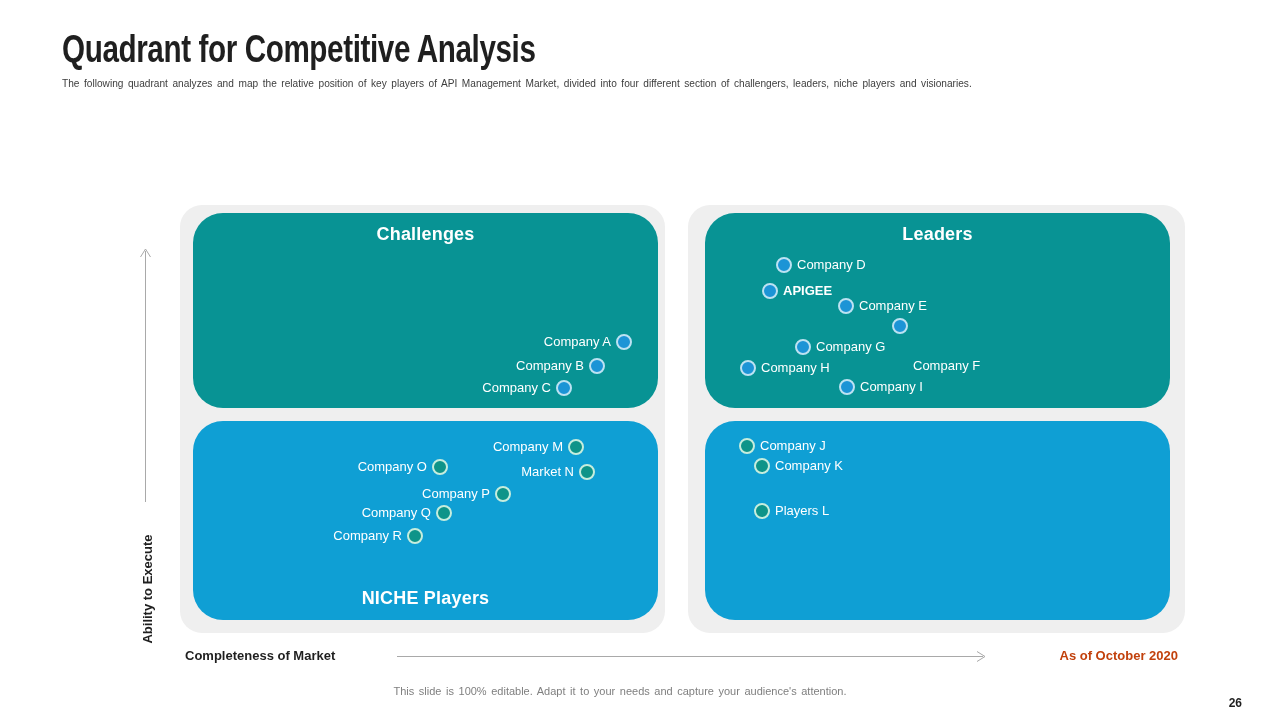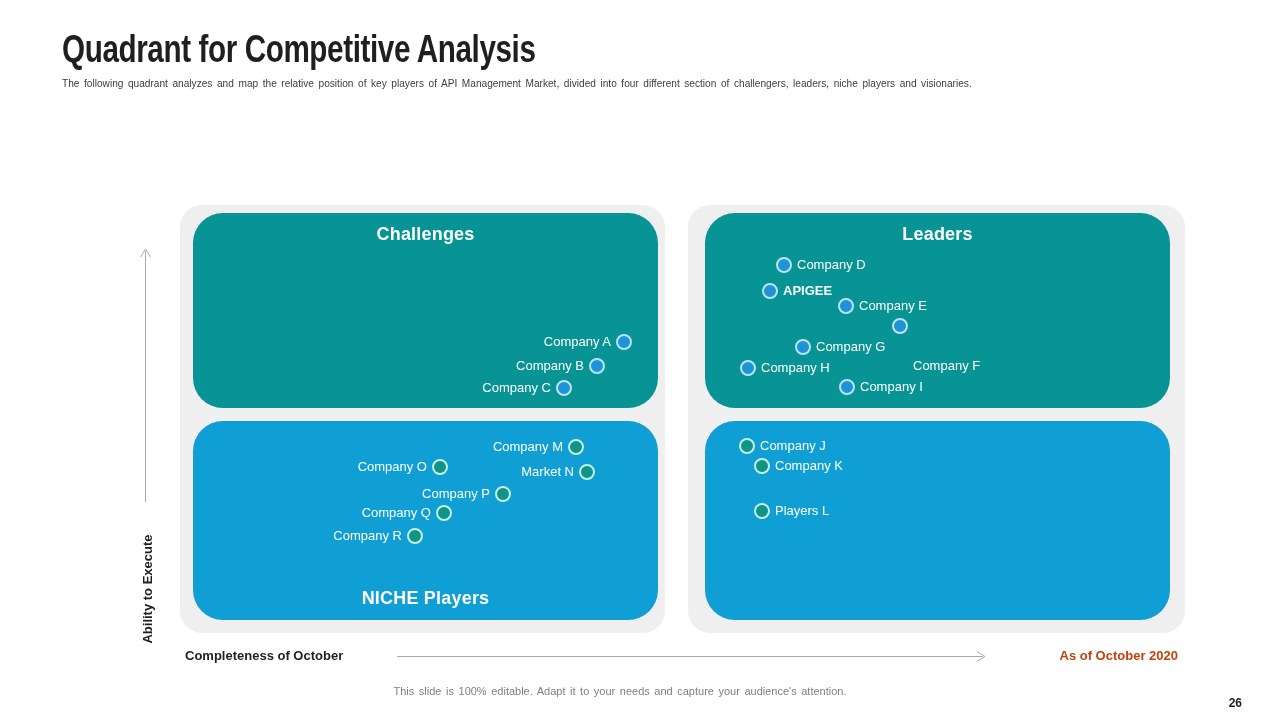--- a/index.html
+++ b/index.html
@@ -118,21 +118,21 @@
     <div class="quad quad-bottom" style="background: rgb(15, 159, 212);">
     <span class="dot" style="left: 34px; top: 17px; background: rgb(14, 148, 137); border-color: rgb(198, 237, 221);"></span>
         <span class="marker-label" style="top: 16px; left: 55px;">Company J</span>
         <span class="dot" style="left: 49px; top: 37px; background: rgb(14, 148, 137); border-color: rgb(198, 237, 221);"></span>
         <span class="marker-label" style="top: 36px; left: 70px;">Company K</span>
         <span class="dot" style="left: 49px; top: 82px; background: rgb(14, 148, 137); border-color: rgb(198, 237, 221);"></span>
         <span class="marker-label" style="top: 81px; left: 70px;">Players L</span>
       </div>
   </div>
 
-  <div class="axis-label x-axis-label">Completeness of October</div>
+  <div class="axis-label x-axis-label">Completeness of Market</div>
   <svg class="arrow-svg" style="left:396px;top:650px;" width="594" height="13" viewBox="0 0 594 13">
     <line x1="1" y1="6.5" x2="587" y2="6.5" stroke="#a9a9a9" stroke-width="1"></line>
     <polyline points="581,1.5 589,6.5 581,11.5" fill="none" stroke="#a9a9a9" stroke-width="1"></polyline>
   </svg>
   <div class="as-of">As of October 2020</div>
 
   <div class="footer">This slide is 100% editable. Adapt it to your needs and capture your audience's attention.</div>
   <div class="page-number">26</div>
 
 </div>

